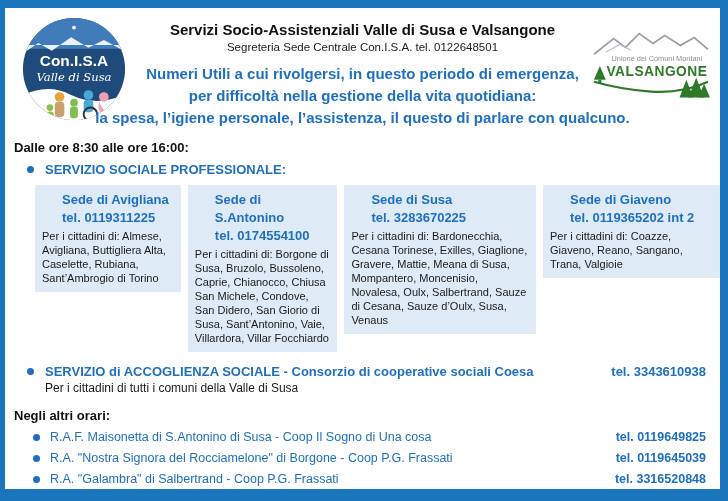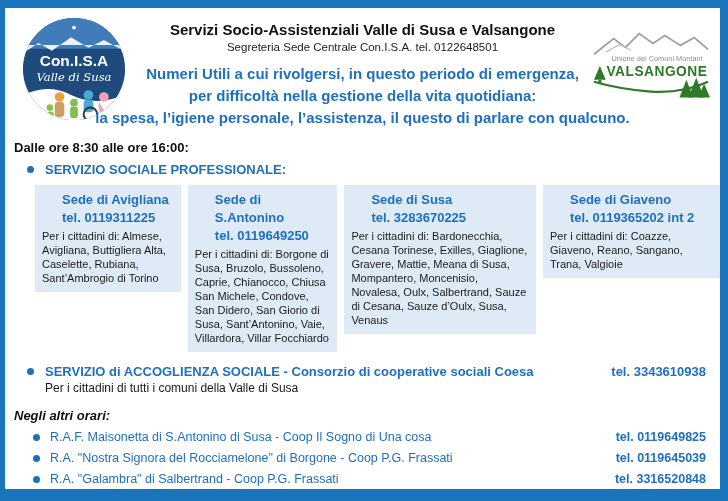--- a/index.html
+++ b/index.html
@@ -27,21 +27,21 @@
   .section-label { font-size:13px; font-weight:bold; color:var(--accent-blue,#1E6FC0); }
   .offices { display:flex; align-items:flex-start; margin:8px 0 0 30px; gap:7px; }
   .office { background:var(--box-bg,#DEEAF6); padding:6px 7px 7px; }
   .office-0 { width:158px; } .office-1 { width:162px; } .office-2 { width:208px; } .office-3 { width:192px; }
   .office-name, .office-tel { font-size:13px; font-weight:bold; color:var(--accent-blue,#1E6FC0); line-height:18px;margin-left:20px; }
   .office-residents { margin-top:2px; font-size:11px; line-height:14px; color:#1a1a1a; }
   .svc-row { display:flex; align-items:center; margin:12px 14px 0 22px; }
   .svc-label { font-size:13px; font-weight:bold; color:var(--accent-blue,#1E6FC0); }
   .svc-tel { margin-left:auto; font-size:13px; font-weight:bold; color:var(--accent-blue,#1E6FC0); }
   .svc-note { margin:2px 0 0 40px; font-size:12px; color:#1a1a1a; }
-  .other-label { margin:13px 0 3px 9px; font-size:13px; font-weight:bold; color:#111;font-style:italic; }
+  .other-label { margin:13px 0 3px 9px; font-size:13px; font-weight:bold; color:#111; }
   .other-row { display:flex; align-items:center; margin:2px 14px 1px 28px; line-height:18px; }
   .other-row .bullet { margin-right:10px; }
   .other-item { font-size:12.5px; color:var(--accent-blue,#1E6FC0); }
   .other-tel { margin-left:auto; font-size:12.5px; font-weight:bold; color:var(--accent-blue,#1E6FC0); }
   .footer-note { margin-top:auto; padding-bottom:3px; text-align:center; font-size:13px; font-weight:bold; color:var(--accent-blue,#1E6FC0); }
   .script-text { font-family:"DejaVu Serif", serif; font-style:italic; }
 </style>
 </head>
 <body>
 
@@ -114,21 +114,21 @@
   </div>
 
   <div class="offices">
     <div class="office office-0">
       <div class="office-name">Sede di Avigliana</div>
       <div class="office-tel">tel. 0119311225</div>
       <div class="office-residents">Per i cittadini di: Almese, Avigliana, Buttigliera Alta, Caselette, Rubiana, Sant’Ambrogio di Torino</div>
     </div>
     <div class="office office-1">
       <div class="office-name">Sede di S.Antonino</div>
-      <div class="office-tel">tel. 0119649250</div>
+      <div class="office-tel">tel. 0174554100</div>
       <div class="office-residents">Per i cittadini di: Borgone di Susa, Bruzolo, Bussoleno, Caprie, Chianocco, Chiusa San Michele, Condove, San Didero, San Giorio di Susa, Sant’Antonino, Vaie, Villardora, Villar Focchiardo</div>
     </div>
     <div class="office office-2">
       <div class="office-name">Sede di Susa</div>
       <div class="office-tel">tel. 3283670225</div>
       <div class="office-residents">Per i cittadini di: Bardonecchia, Cesana Torinese, Exilles, Giaglione, Gravere, Mattie, Meana di Susa, Mompantero, Moncenisio, Novalesa, Oulx, Salbertrand, Sauze di Cesana, Sauze d’Oulx, Susa, Venaus</div>
     </div>
     <div class="office office-3">
       <div class="office-name">Sede di Giaveno</div>
       <div class="office-tel">tel. 0119365202 int 2</div>

